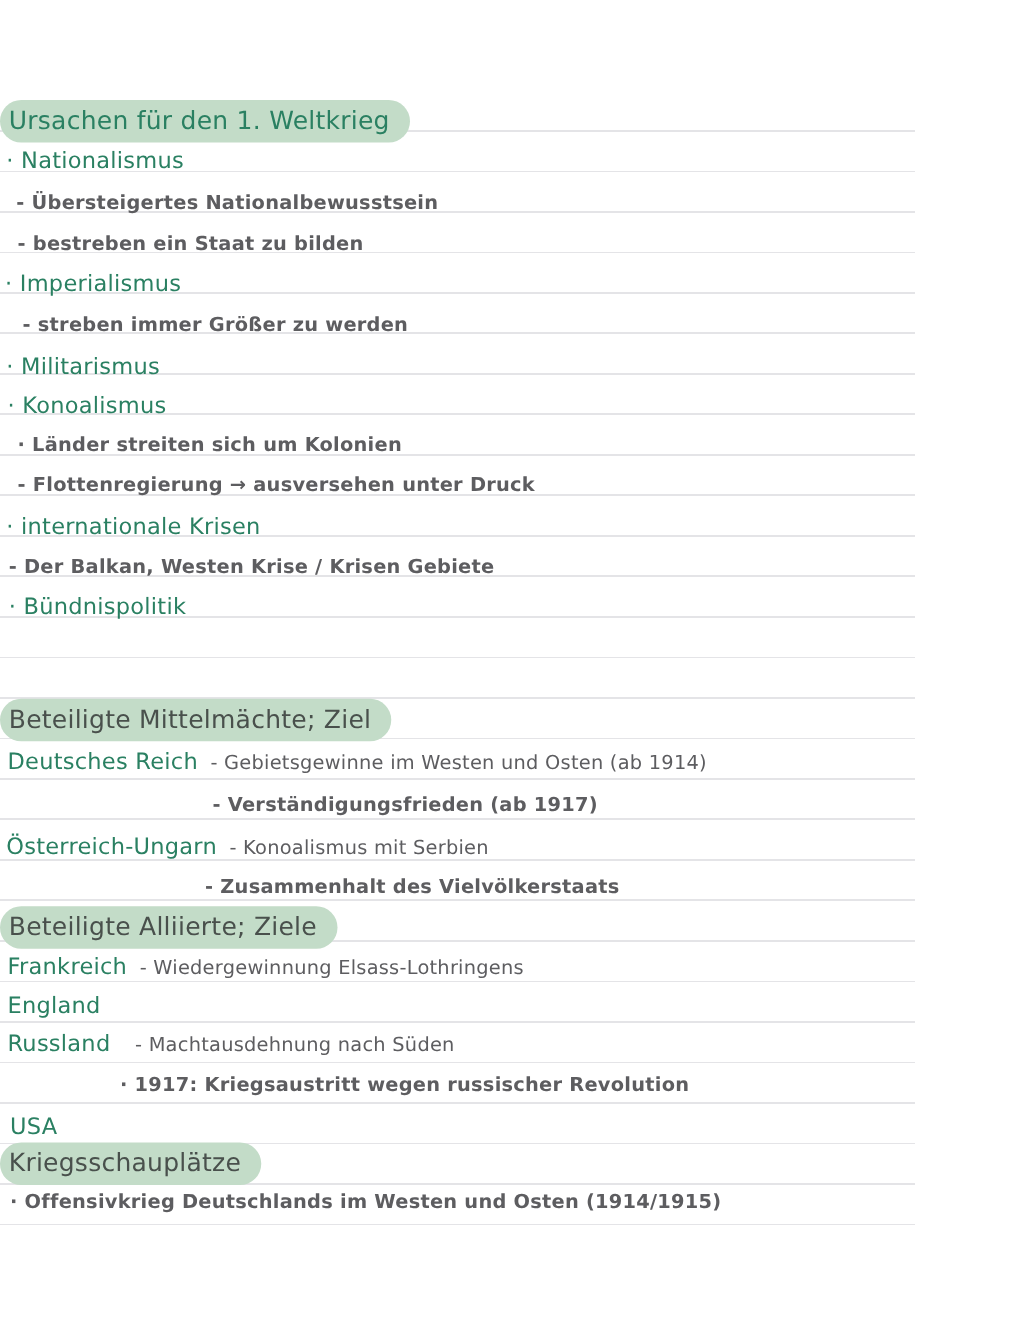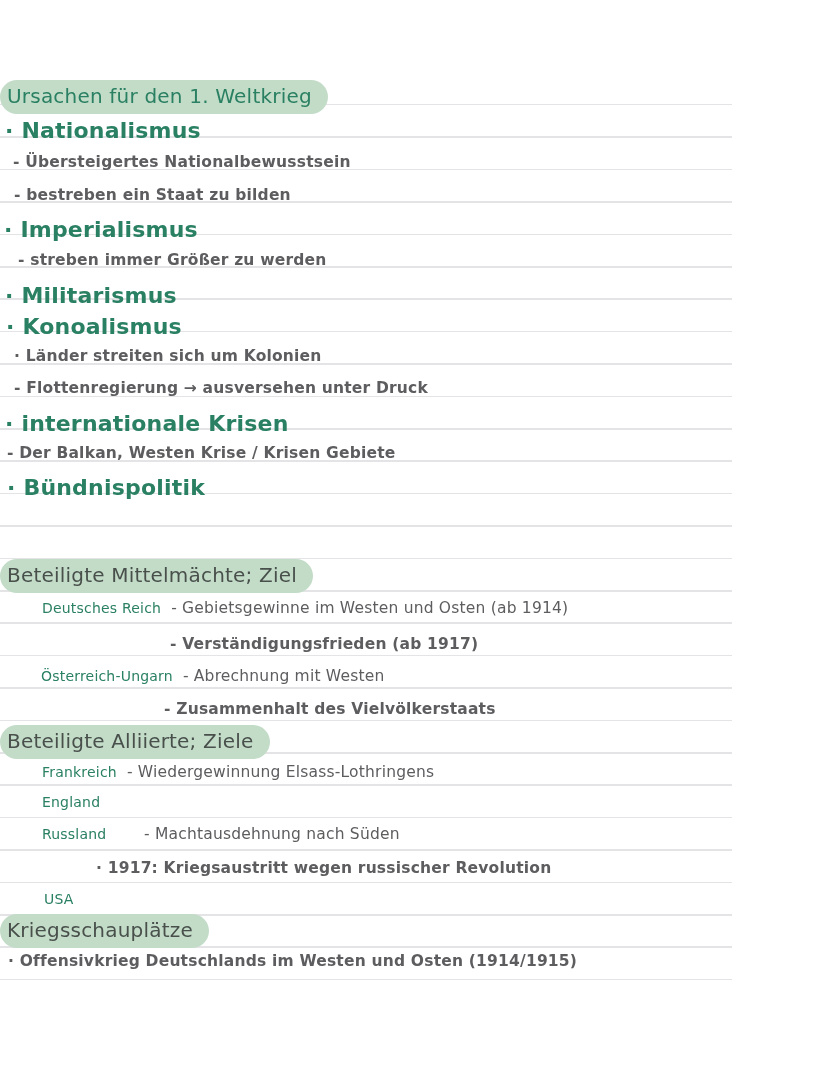--- a/index.html
+++ b/index.html
@@ -36,23 +36,23 @@
   .heading{
     display:inline-block;
     background:var(--highlight);
     color:var(--ink_green);
     border-radius:17px;
     padding:4px 16px 6px 7px;
     font-size:20px;
     line-height:1.2;
   }
   .heading.ink-dark{ color:var(--ink_dark); }
-  .green{ color:var(--ink_green); font-size:22px;font-weight:bold; }
+  .green{ color:var(--ink_green); font-size:18px; }
   .gray{ color:var(--ink_gray); font-size:15.5px;font-weight:bold; }
-  .label{ color:var(--ink_green); font-size:14px;margin-left:36px; }
+  .label{ color:var(--ink_green); font-size:18px; }
   .desc{ color:var(--ink_gray); font-size:15.5px; }
 </style>
 </head>
 <body>
 
 <div class="page">
 
   <div class="rules"></div>
 
   <div class="row" style="top:80px;left:0px">
@@ -100,21 +100,21 @@
   </div>
   <div class="row" style="top:599px;left:6px">
     <span class="label">Deutsches Reich</span>
     <span class="desc">- Gebietsgewinne im Westen und Osten (ab 1914)</span>
   </div>
   <div class="row" style="top:635px;left:170px">
     <span class="gray">- Verständigungsfrieden (ab 1917)</span>
   </div>
   <div class="row" style="top:667px;left:5px">
     <span class="label">Österreich-Ungarn</span>
-    <span class="desc">- Abrechnung mit Westen</span>
+    <span class="desc">- Konoalismus mit Serbien</span>
   </div>
   <div class="row" style="top:700px;left:164px">
     <span class="gray">- Zusammenhalt des Vielvölkerstaats</span>
   </div>
 
   <div class="row" style="top:725px;left:0px">
     <span class="heading ink-dark">Beteiligte Alliierte; Ziele</span>
   </div>
   <div class="row" style="top:763px;left:6px">
     <span class="label">Frankreich</span>

